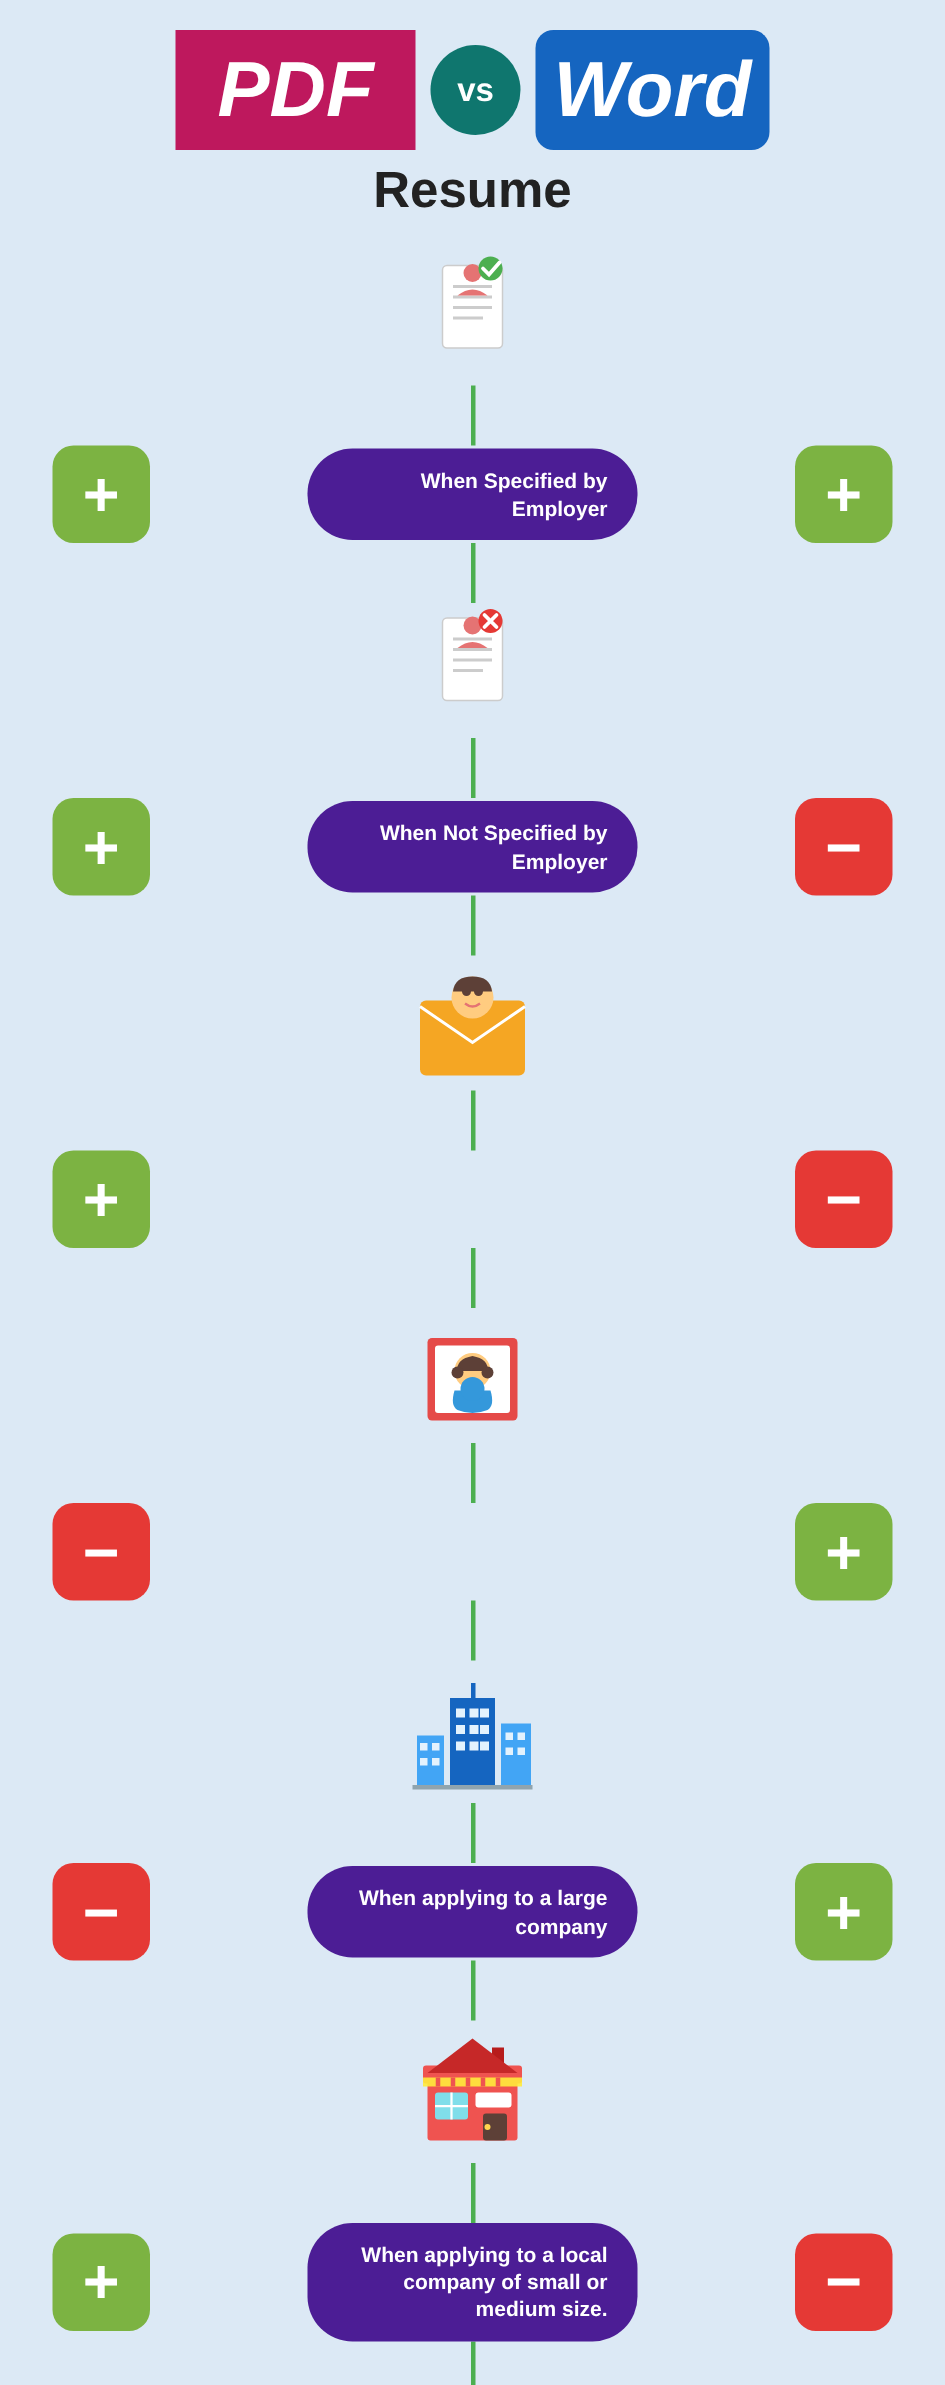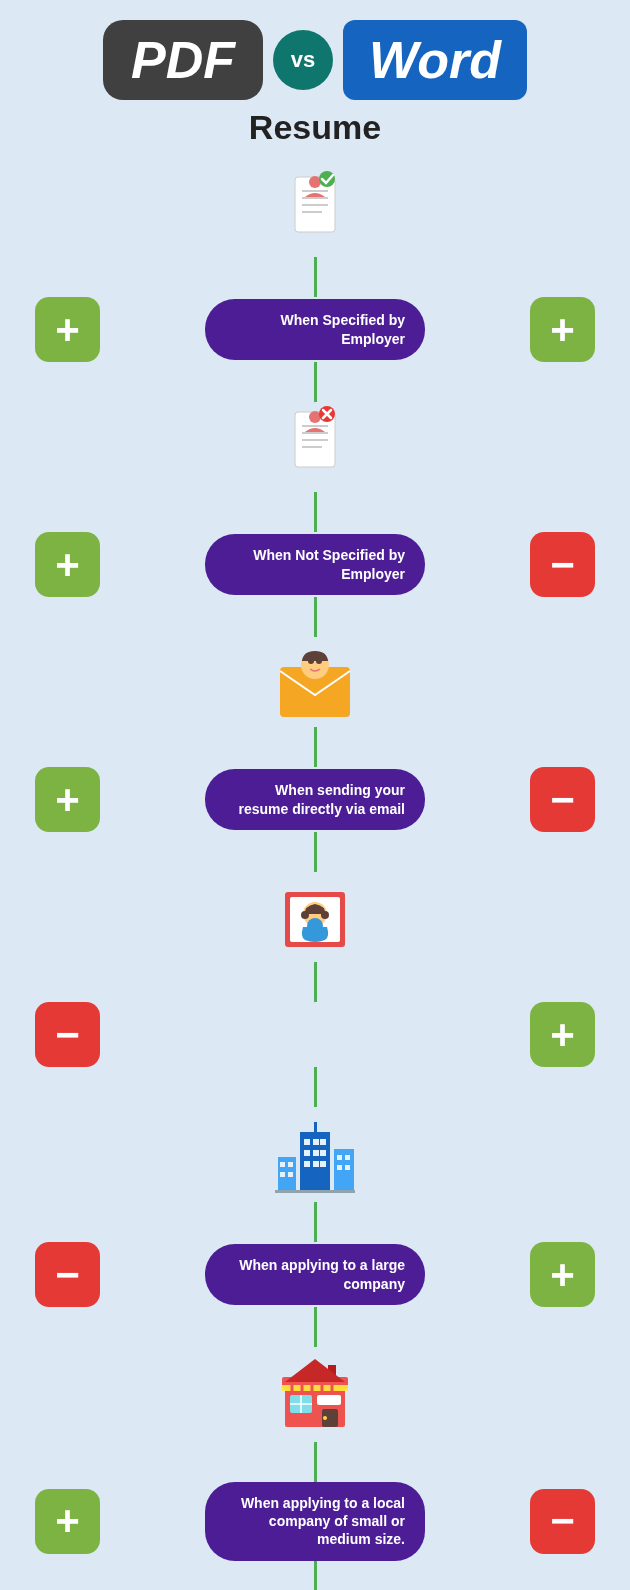--- a/index.html
+++ b/index.html
@@ -17,22 +17,22 @@
     
     .header {
       display: flex;
       align-items: center;
       justify-content: center;
       gap: 10px;
       margin-top: 20px;
       width: 100%;
     }
     .pdf-badge {
-      background: #404040;
-      border-radius: 20px;
+      background: #be185d;
+      border-radius: 0;
       padding: 10px 28px;
       color: white;
       font-size: 52px;
       font-weight: 900;
       font-style: italic;
     }
     .vs-badge {
       background: #0f766e;
       border-radius: 50%;
       width: 60px;
@@ -40,21 +40,21 @@
       display: flex;
       align-items: center;
       justify-content: center;
       color: white;
       font-size: 22px;
       font-weight: bold;
     }
     .word-badge {
       background: #1565c0;
       border-radius: 12px;
-      padding: 10px 26px;
+      padding: 10px 12px;
       color: white;
       font-size: 52px;
       font-weight: 900;
       font-style: italic;
     }
     .subtitle {
       font-size: 34px;
       font-weight: 900;
       color: #222;
       margin-top: 8px;
@@ -203,21 +203,20 @@
         <circle cx="41" cy="24" r="3" fill="#5d4037"></circle>
         <circle cx="49" cy="24" r="3" fill="#5d4037"></circle>
         <path d="M40 32 Q45 36 50 32" stroke="#e57373" stroke-width="1.5" fill="none"></path>
 
         <path d="M32 24 Q33 14 45 14 Q57 14 58 24" fill="#5d4037"></path>
       </svg>
     </div>
     <div class="connector"></div>
     <div class="full-row">
       <div class="plus-btn green">+</div>
-      <div class="label-box">When sending your resume directly via email</div>
       <div class="plus-btn red">−</div>
     </div>
     <div class="connector"></div>
   </div>
 
   <div class="section-block">
     <div class="icon-row">
       <svg width="90" height="90" viewBox="0 0 90 90">
 
         <rect x="15" y="20" width="60" height="55" rx="3" fill="#e53935" opacity="0.9"></rect>

